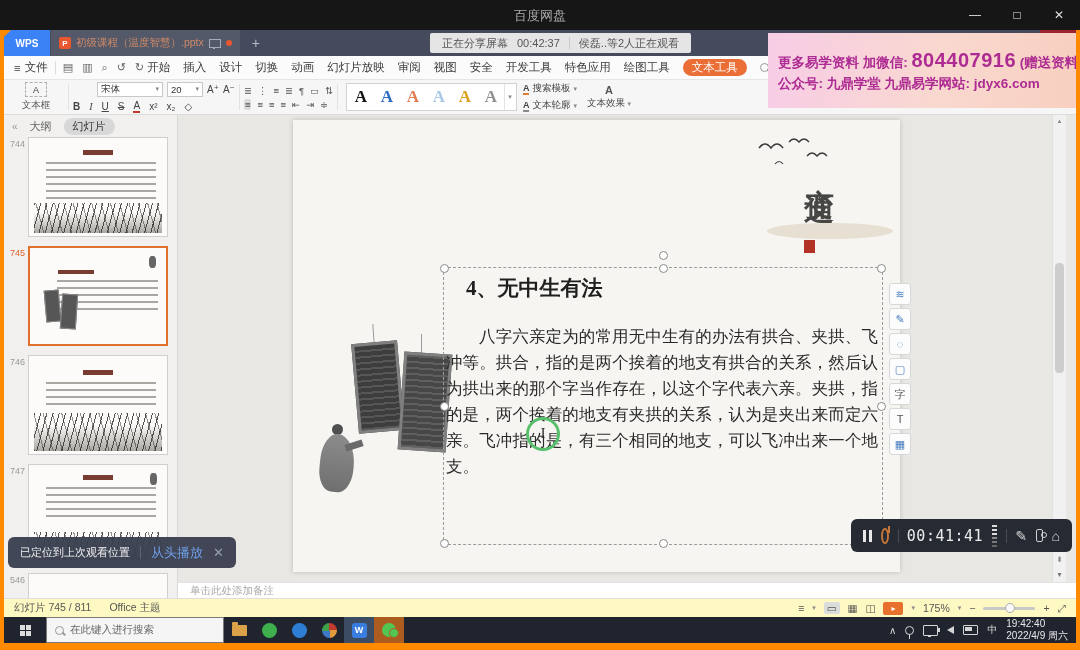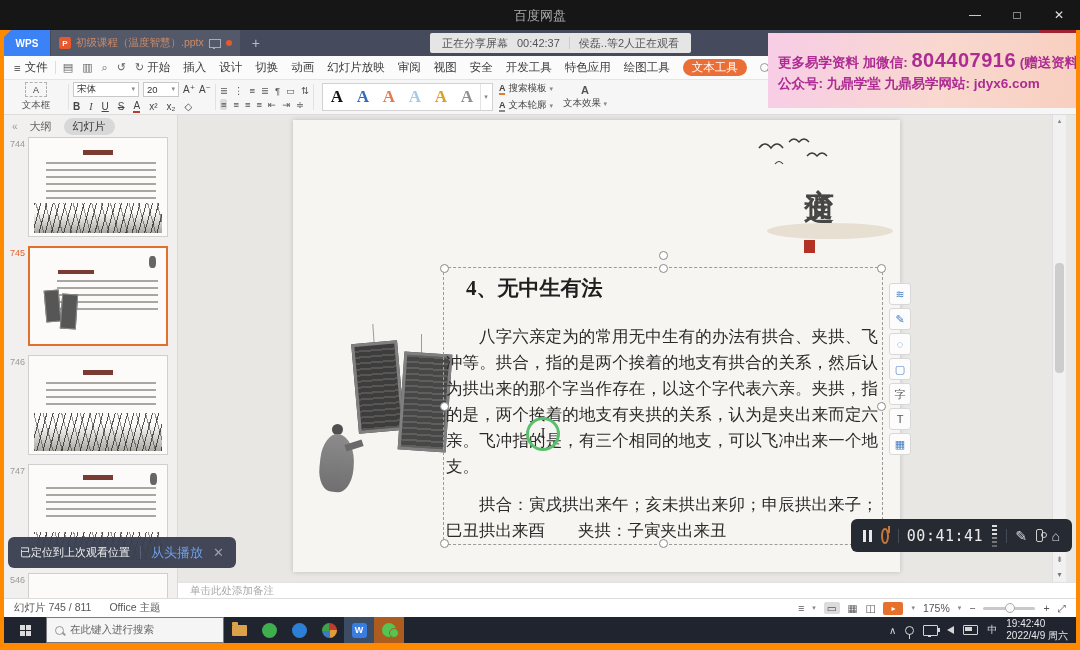--- a/index.html
+++ b/index.html
@@ -47,21 +47,21 @@
           display:flex;align-items:stretch;box-sizing:border-box;padding:2px 4px;}
   .rsep{width:1px;background:#e2e2e2;margin:2px 4px;}
   .g-textbox{width:56px;display:flex;flex-direction:column;align-items:center;justify-content:center;gap:2px;}
   .tbx-icon{width:20px;height:13px;border:1px dashed #b0b0b0;font-size:9px;color:#444;display:flex;align-items:center;justify-content:center;}
   .tbx-label{font-size:9.5px;color:#555;}
   .g-font{display:flex;flex-direction:column;justify-content:center;gap:3px;}
   .frow{display:flex;align-items:center;gap:4px;}
   .combo{height:13px;border:1px solid #c8c8c8;background:#fff;font-size:9.5px;color:#333;display:flex;align-items:center;
          justify-content:space-between;padding:0 3px;}
   .combo .cv{font-size:7px;color:#888;}
-  .w64{width:58px;} .w30{width:28px;}
+  .w64{width:58px;margin-left:24px;} .w30{width:28px;}
   .fsz{font-size:10px;color:#444;}
   .fmt span{font-size:10px;color:#444;margin-right:5px;}
   .fmt span:nth-child(1){font-weight:bold;}
   .fmt span:nth-child(2){font-style:italic;font-family:"Liberation Serif",serif;}
   .fmt span:nth-child(3){text-decoration:underline;}
   .fmt span:nth-child(4){text-decoration:line-through;}
   .fmt span:nth-child(5){border-bottom:2px solid #c0392b;}
   .g-para{display:flex;flex-direction:column;justify-content:center;gap:3px;}
   .prow{display:flex;gap:6px;font-size:9.5px;color:#555;}
   .prow span.sel{background:#dadada;border-radius:2px;padding:0 1px;}
@@ -163,21 +163,21 @@
   .vcam{width:15px;height:11px;border:1.5px solid #d0d0d0;border-radius:2px;position:relative;}
   .vcam::after{content:"";position:absolute;left:4px;top:2px;width:4px;height:4px;border:1.5px solid #d0d0d0;border-radius:50%;}
   
   .toast{position:absolute;left:8px;top:537px;height:31px;border-radius:6px;background:rgba(58,64,80,.96);z-index:70;
          display:inline-flex;align-items:center;gap:10px;padding:0 12px;}
   .toast-msg{font-size:11px;color:#f2f2f2;}
   .toast-sep{width:1px;height:13px;background:#5c6275;}
   .toast-act{font-size:13px;color:#6f9fe8;}
   .toast-x{font-size:13px;color:#9aa0ab;}
   
-  .statusbar{position:absolute;left:4px;top:598px;width:1072px;height:19px;background:#ffffff;border-top:1px solid #ddd;
+  .statusbar{position:absolute;left:4px;top:598px;width:1072px;height:19px;background:#fef9c3;border-top:1px solid #ddd;
              display:flex;align-items:center;font-size:10.5px;color:#555;box-sizing:border-box;padding:0 10px;}
   .st-left{display:flex;gap:18px;}
   .st-right{margin-left:auto;display:flex;align-items:center;gap:8px;}
   .st-view.sel{background:#dcdcdc;padding:0 3px;border-radius:2px;}
   .st-play{width:20px;height:13px;background:#e8702d;border-radius:2px;color:#fff;font-size:8px;display:flex;
            align-items:center;justify-content:center;}
   .st-slider{width:52px;height:3px;background:#c9c9c9;border-radius:2px;position:relative;}
   .st-knob{position:absolute;left:22px;top:-4px;width:10px;height:10px;background:#fafafa;border:1px solid #aaa;border-radius:50%;box-sizing:border-box;}
   .cv7g{font-size:7px;color:#888;}
   
@@ -449,21 +449,20 @@
           <i class="hdl" style="left:50%;margin-left:-4px;top:-4px;"></i>
           <i class="hdl" style="right:-4px;top:-4px;"></i>
           <i class="hdl" style="left:-4px;top:50%;margin-top:-4px;"></i>
           <i class="hdl" style="right:-4px;top:50%;margin-top:-4px;"></i>
           <i class="hdl" style="left:-4px;bottom:-4px;"></i>
           <i class="hdl" style="left:50%;margin-left:-4px;bottom:-4px;"></i>
           <i class="hdl" style="right:-4px;bottom:-4px;"></i>
           <i class="hdl" style="left:50%;margin-left:-4px;top:-17px;"></i>
           <div class="slide-title">4、无中生有法</div>
           <div class="slide-body">八字六亲定为的常用无中生有的办法有拱合、夹拱、飞冲等。拱合，指的是两个挨着的地支有拱合的关系，然后认为拱出来的那个字当作存在，以这个字代表六亲。夹拱，指的是，两个挨着的地支有夹拱的关系，认为是夹出来而定六亲。飞冲指的是，有三个相同的地支，可以飞冲出来一个地支。</div>
-          <div class="slide-body slide-ex">拱合：寅戌拱出来午；亥未拱出来卯；申辰拱出来子；巳丑拱出来酉　　夹拱：子寅夹出来丑</div>
         </div>
         <div class="cursor-ring">
           <span>I</span>
         </div>
       </div>
 
       <div class="minibar">
         <span class="mini-btn">≋</span>
         <span class="mini-btn">✎</span>
         <span class="mini-btn">◌</span>

